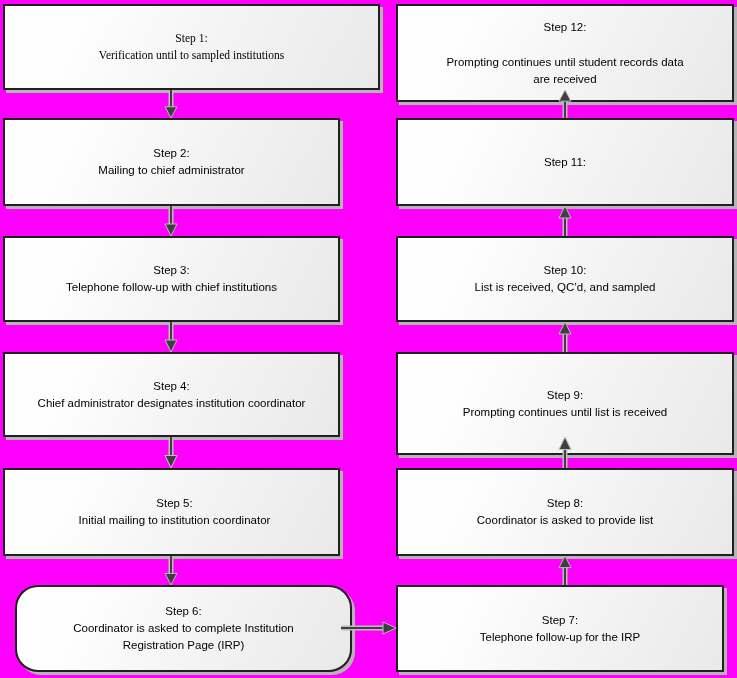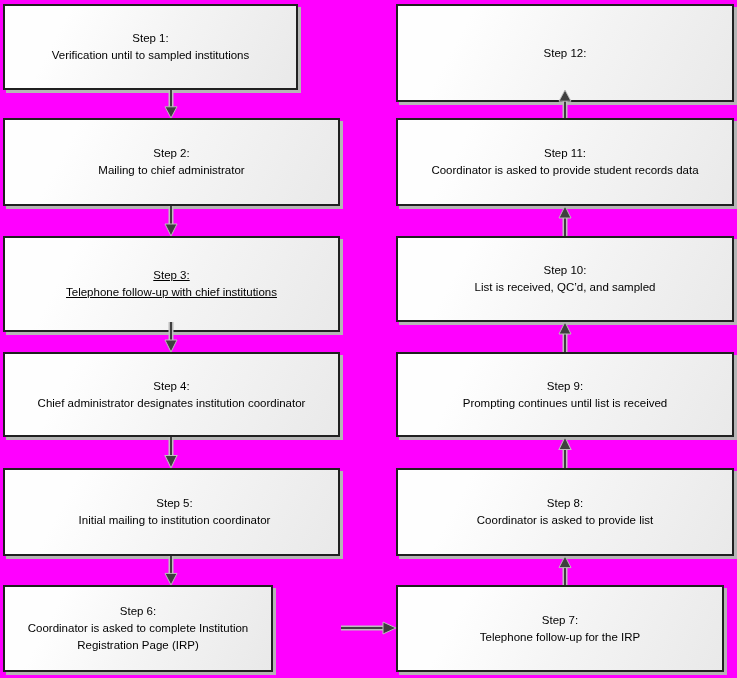--- a/index.html
+++ b/index.html
@@ -40,58 +40,59 @@
     display: block;
     width: 100%;
     height: 100%;
   }
 </style>
 </head>
 <body>
 
 <div class="canvas">
 
-  <div class="step-box" style="left:3px; top:4px; width:295px; height:86px;">
+  <div class="step-box" style="left:3px; top:4px; width:377px; height:86px;font-family:Liberation Serif, serif;">
     <div class="step-title">Step 1:</div>
     <div class="step-text">Verification until to sampled institutions</div>
   </div>
   <div class="step-box" style="left:3px; top:118px; width:337px; height:88px;justify-content:center;">
     <div class="step-title">Step 2:</div>
     <div class="step-text">Mailing to chief administrator</div>
   </div>
-  <div class="step-box" style="left:3px; top:236px; width:337px; height:96px;text-decoration:underline;">
+  <div class="step-box" style="left:3px; top:236px; width:337px; height:86px;">
     <div class="step-title">Step 3:</div>
     <div class="step-text">Telephone follow-up with chief institutions</div>
   </div>
   <div class="step-box" style="left:3px; top:352px; width:337px; height:85px;justify-content:center;">
     <div class="step-title">Step 4:</div>
     <div class="step-text">Chief administrator designates institution coordinator</div>
   </div>
   <div class="step-box" style="left:3px; top:468px; width:337px; height:88px;padding-left:6px;">
     <div class="step-title">Step 5:</div>
     <div class="step-text">Initial mailing to institution coordinator</div>
   </div>
-  <div class="step-box" style="left:3px; top:585px; width:270px; height:87px;">
+  <div class="step-box" style="left:15px; top:585px; width:337px; height:87px;border-radius:23px;">
     <div class="step-title">Step 6:</div>
     <div class="step-text">Coordinator is asked to complete Institution
 Registration Page (IRP)</div>
   </div>
 
   <div class="step-box" style="left:396px; top:4px; width:338px; height:98px;gap:18px;">
     <div class="step-title">Step 12:</div>
+    <div class="step-text">Prompting continues until student records data
+are received</div>
   </div>
   <div class="step-box" style="left:396px; top:118px; width:338px; height:88px;">
     <div class="step-title">Step 11:</div>
-    <div class="step-text">Coordinator is asked to provide student records data</div>
   </div>
   <div class="step-box" style="left:396px; top:236px; width:338px; height:86px;">
     <div class="step-title">Step 10:</div>
     <div class="step-text">List is received, QC’d, and sampled</div>
   </div>
-  <div class="step-box" style="left:396px; top:352px; width:338px; height:85px;">
+  <div class="step-box" style="left:396px; top:352px; width:338px; height:103px;">
     <div class="step-title">Step 9:</div>
     <div class="step-text">Prompting continues until list is received</div>
   </div>
   <div class="step-box" style="left:396px; top:468px; width:338px; height:88px;">
     <div class="step-title">Step 8:</div>
     <div class="step-text">Coordinator is asked to provide list</div>
   </div>
   <div class="step-box" style="left:396px; top:585px; width:328px; height:87px;">
     <div class="step-title">Step 7:</div>
     <div class="step-text">Telephone follow-up for the IRP</div>

